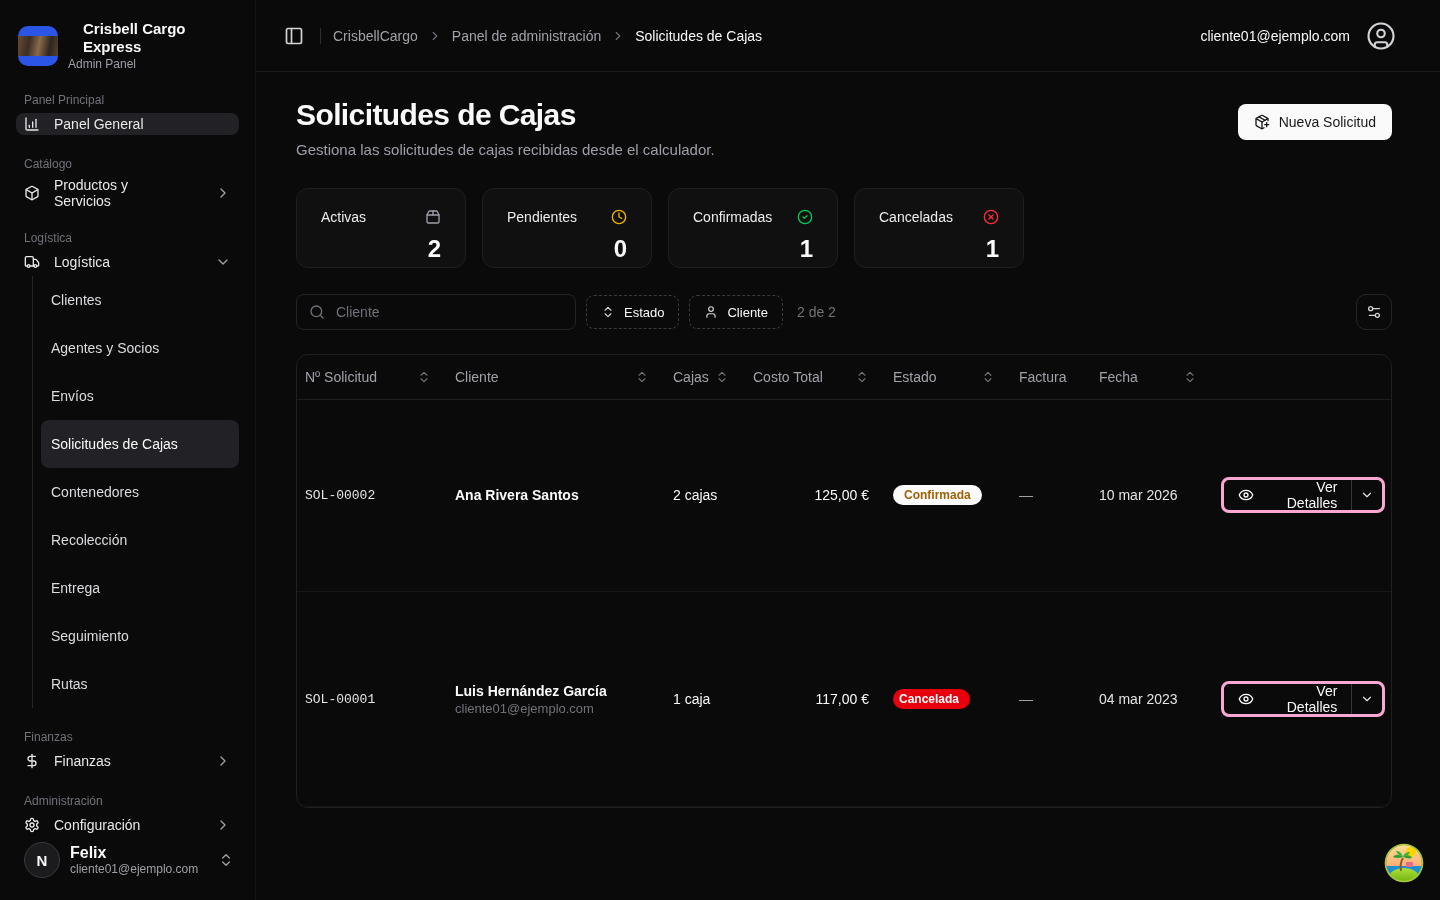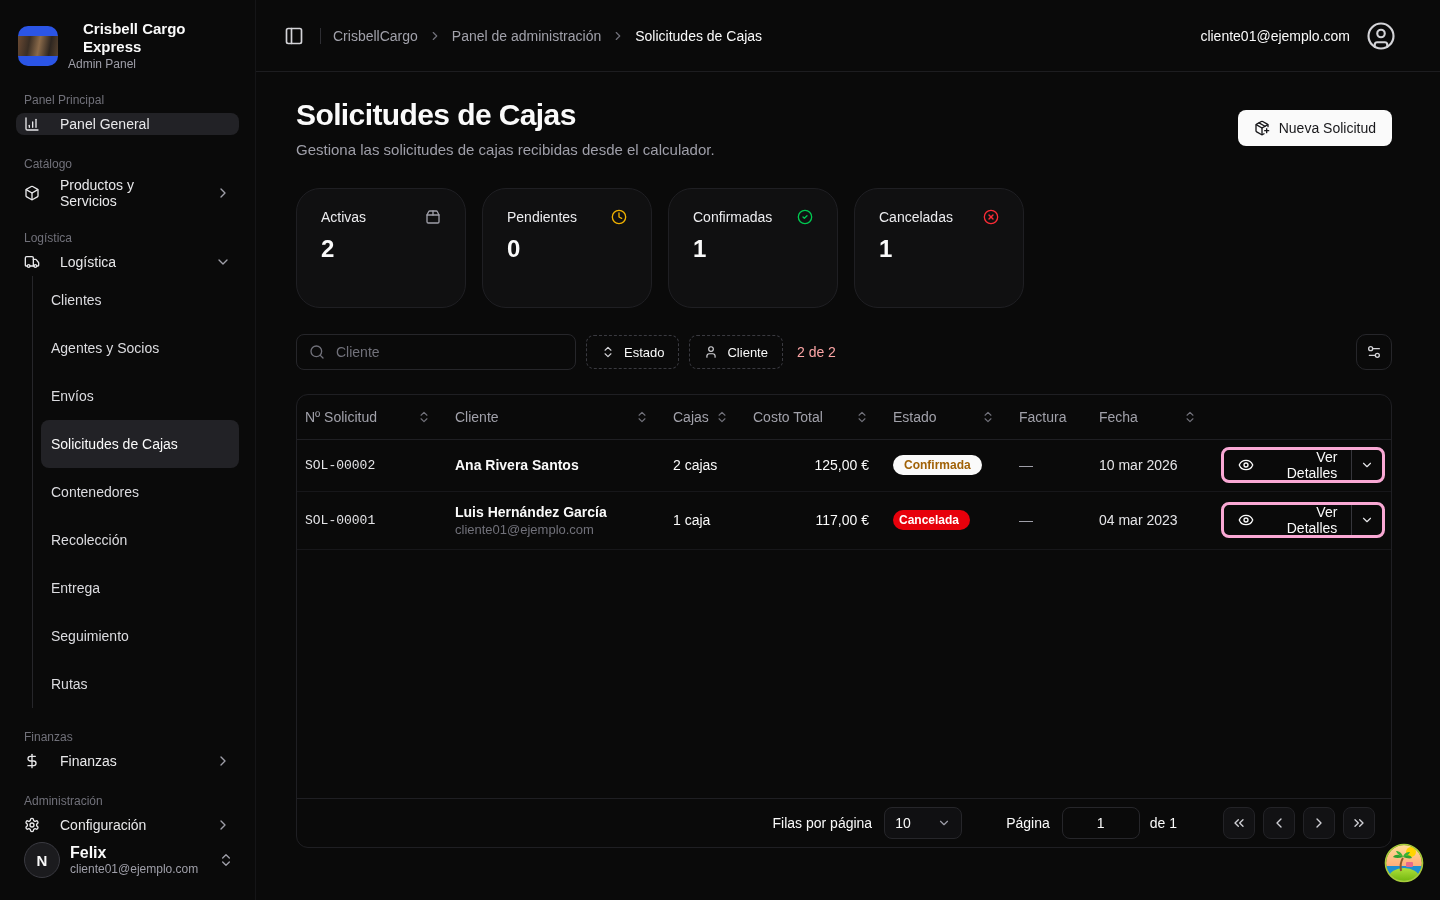--- a/index.html
+++ b/index.html
@@ -27,21 +27,21 @@
   }
   .brand-logo::after {
     content:""; position:absolute; left:0; right:0; top:10px; bottom:10px;
     background:linear-gradient(100deg,#6a4a33 0%,#3a2e24 28%,#8a6a4a 52%,#2e2620 78%,#57422f 100%);
   }
   .brand-title { font-size:15px; font-weight:700; line-height:1.2;margin-left:15px; }
   .brand-sub { font-size:12px; color:#9f9fa9; margin-top:1px; }
 
   .group-label { font-size:12px; color:#71717a; padding:0 8px; margin:22px 0 6px; }
   .nav-item {
-    display:flex; align-items:center; gap:20px; height:48px; padding:0 8px;
+    display:flex; align-items:center; gap:14px; height:48px; padding:0 8px;
     border-radius:8px; font-size:14px; color:#e8e8ea; cursor:pointer;
   }
   .nav-item.active { background:#222226; }
   .nav-item .grow { flex:1; }
   .icon16 { width:16px; height:16px; }
   .icon14 { width:14px; height:14px; }
   .chev { color:#9f9fa9; }
 
   .subnav { margin-left:16px; border-left:1px solid #26262a; padding-left:8px; margin-top:2px; }
   .subnav .nav-item { padding:0 10px; color:#dcdce0; }
@@ -76,27 +76,27 @@
   .user-circle { color:#d4d4d8; }
 
   .content { flex:1; padding:26px 48px 0 40px; position:relative; }
 
   .page-head { display:flex; justify-content:space-between; align-items:flex-start; }
   .page-title { margin:0; font-size:30px; font-weight:700; letter-spacing:-0.6px; }
   .page-sub { margin-top:9px; color:#9f9fa9; font-size:15px; }
   .btn-primary {
     background:#fafafa; color:#18181b; border:none; height:36px; border-radius:8px;
     padding:0 16px; font-size:14px; font-weight:500; display:flex; align-items:center; gap:9px;
-    cursor:pointer; margin-top:12px; font-family:inherit;
+    cursor:pointer; margin-top:6px; font-family:inherit;
   }
 
   .stats { display:flex; gap:16px; margin-top:30px; }
   .stat-card {
-    width:170px; height:120px; border:1px solid #1f1f23; background:#101011;
-    border-radius:24px; padding:20px 24px;
+    width:170px; height:80px; border:1px solid #1f1f23; background:#101011;
+    border-radius:12px; padding:20px 24px;text-align:right;
   }
   .stat-top { display:flex; justify-content:space-between; align-items:center; font-size:14px; color:#ececef; }
   .stat-value { font-size:24px; font-weight:700; margin-top:10px; }
   .c-muted { color:#9f9fa9; } .c-amber { color:#f0b100; } .c-green { color:#00c951; } .c-red { color:#fb2c36; }
 
   .filterbar { display:flex; align-items:center; gap:10px; margin-top:26px; }
   .search {
     width:280px; height:36px; border:1px solid #26262a; border-radius:8px;
     display:flex; align-items:center; gap:9px; padding:0 12px; color:#71717a;
   }
@@ -104,31 +104,31 @@
     background:none; border:none; outline:none; color:#fafafa; font-size:14px; width:100%;
     font-family:inherit;
   }
   .search input::placeholder { color:#71717a; }
   .chip {
     height:34px; border:1px dashed #3a3a40; border-radius:8px; background:none; color:#fafafa;
     display:flex; align-items:center; gap:9px; padding:0 14px; font-size:13px; cursor:pointer;
     font-family:inherit;
   }
   .chip .icon14 { color:#d4d4d8; }
-  .result-count { color:#fca5a5; font-size:14px; margin-left:4px; }
+  .result-count { color:#737373; font-size:14px; margin-left:4px; }
   .grow { flex:1; }
   .icon-btn-bordered {
     width:36px; height:36px; border:1px solid #26262a; border-radius:10px; background:none;
     display:grid; place-items:center; color:#d4d4d8; cursor:pointer;
   }
 
   
   .table-wrap {
     margin-top:24px; border:1px solid #1f1f23; border-radius:12px; overflow:hidden;
-    height:454px; display:flex; flex-direction:column;
+    height:454px; display:flex; flex-direction:row;
   }
   table { border-collapse:collapse; width:100%; table-layout:fixed; }
   thead th {
     height:44px; font-size:14px; font-weight:400; color:#a1a1aa; text-align:left;
     padding:0 8px; border-bottom:1px solid #1f1f23;
   }
   .th-flex { display:flex; align-items:center; justify-content:space-between; padding-right:8px; }
   .sort-ic { color:#71717a; flex:none; }
   tbody td { padding:0 8px; font-size:14px; border-bottom:1px solid #17171a; vertical-align:middle; }
   tr.r1 td { height:52px; }

